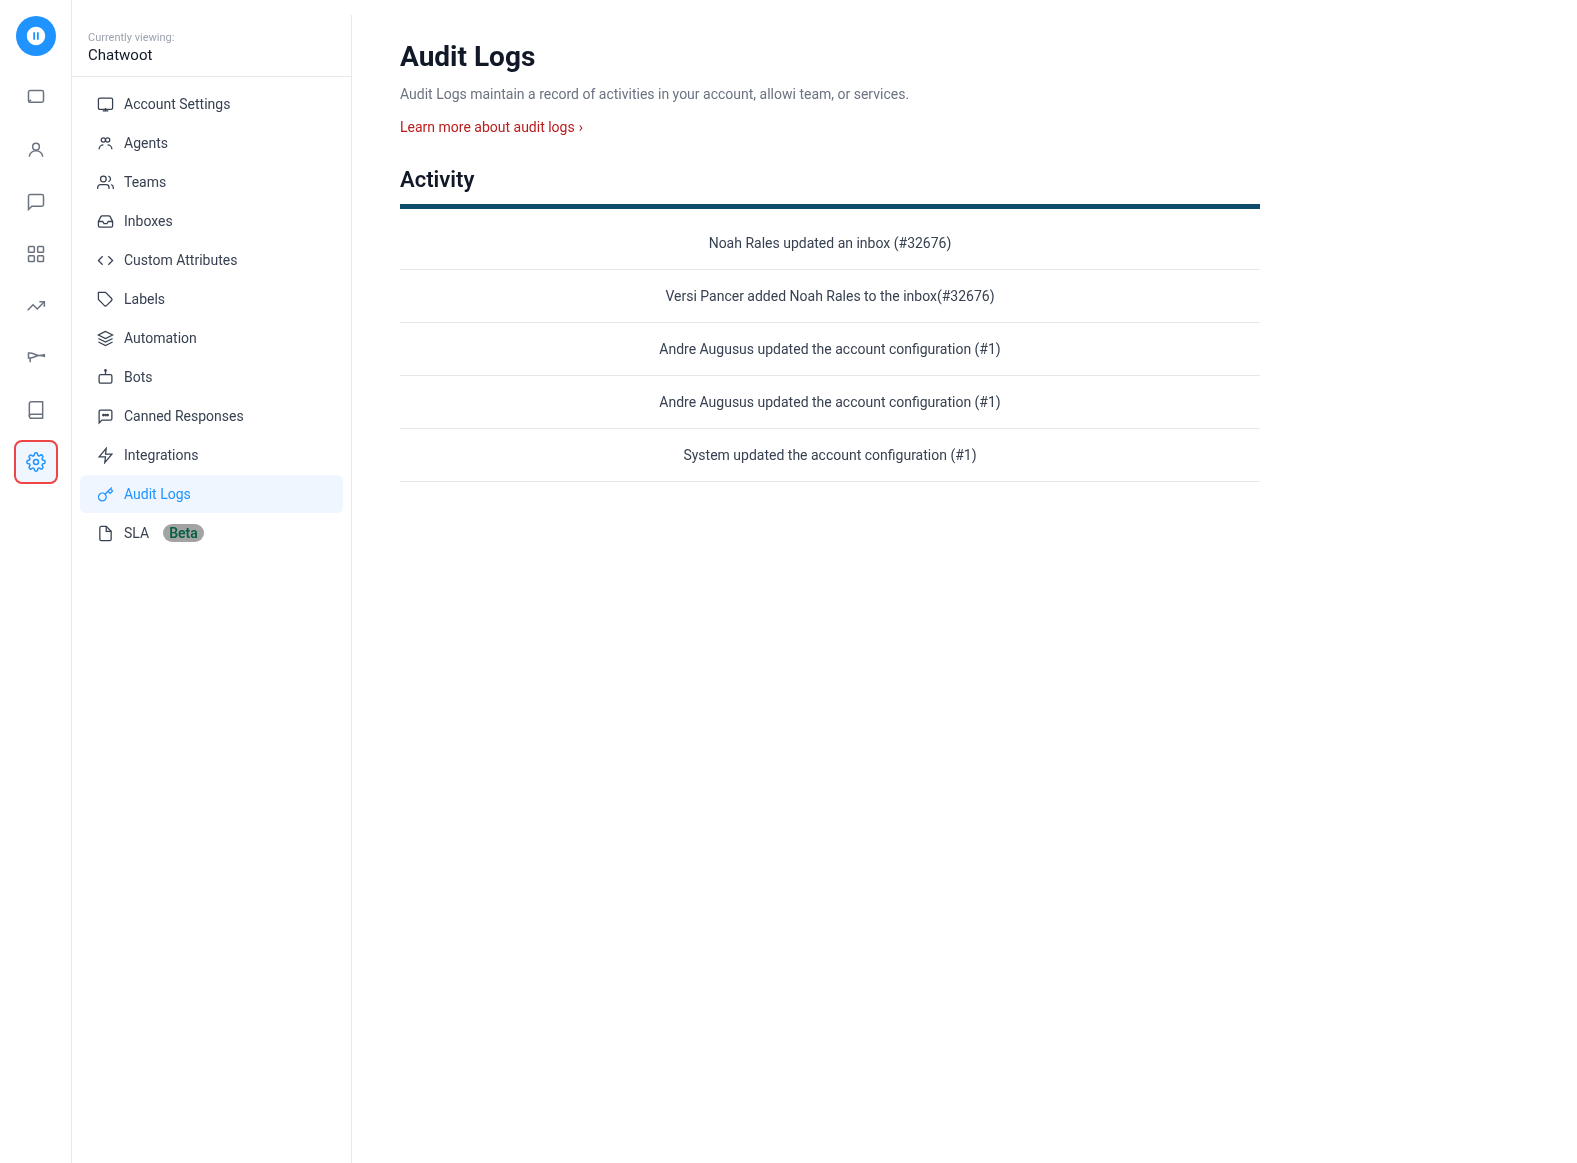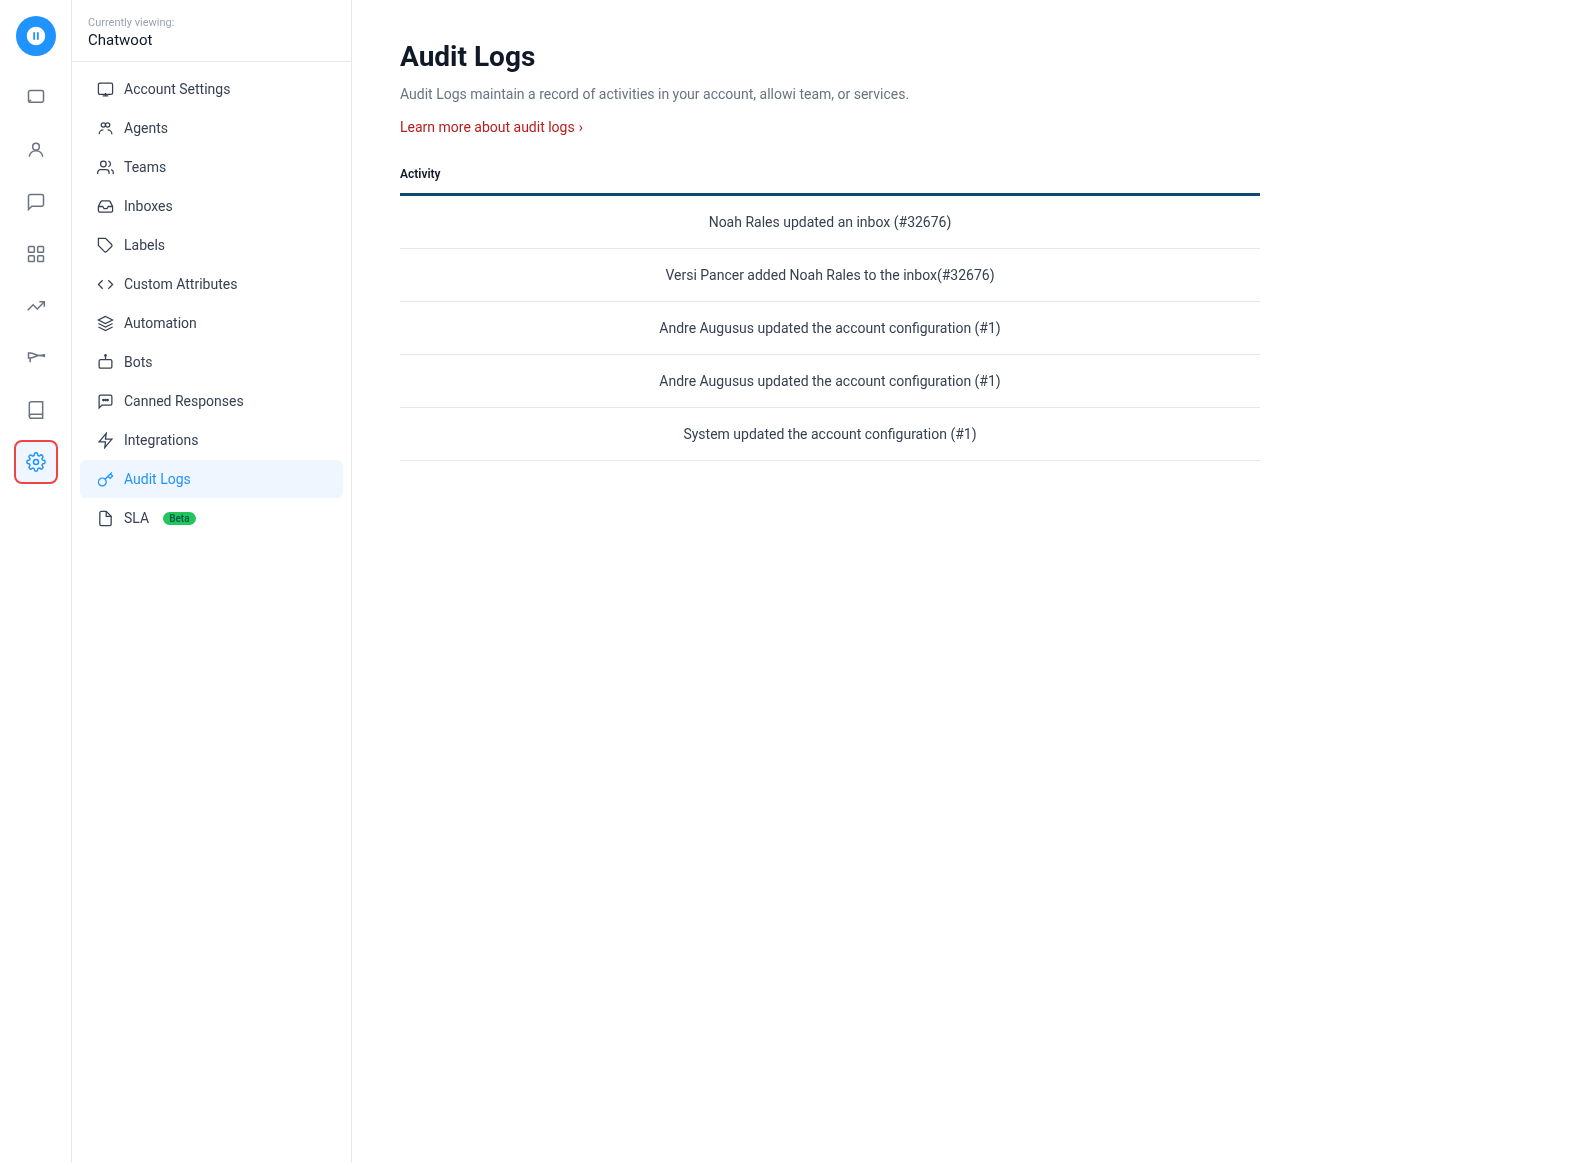--- a/index.html
+++ b/index.html
@@ -59,20 +59,21 @@
     }
     .rail-icon.active svg { color: #1f93ff; }
 
     
     .sidebar {
       width: 280px;
       background: #fff;
       border-right: 1px solid #e8e8e8;
       overflow-y: auto;
       flex-shrink: 0;
+      margin-top: 15px;
     }
 
     .currently-viewing {
       padding: 16px 16px 12px 16px;
       border-bottom: 1px solid #e8e8e8;
       margin-bottom: 8px;
     }
 
     .currently-viewing-label {
       font-size: 11px;
@@ -112,23 +113,23 @@
       justify-content: center;
       flex-shrink: 0;
       font-size: 16px;
     }
 
     .nav-item .nav-label {
       font-size: 14px;
     }
 
     .beta-badge {
-      background: #22c55e;
+      background: #a3a3a3;
       color: #065f46;
-      font-size: 10px;
+      font-size: 14px;
       padding: 1px 6px;
       border-radius: 20px;
       font-weight: 600;
       margin-left: 4px;
     }
 
     
     .main-content {
       flex: 1;
       padding: 40px 48px;
@@ -159,26 +160,26 @@
       gap: 4px;
       margin-bottom: 32px;
       cursor: pointer;
     }
 
     .activity-section {
       max-width: 860px;
     }
 
     .activity-header {
-      font-size: 12px;
+      font-size: 22px;
       font-weight: 600;
       color: #111827;
       padding-bottom: 12px;
-      border-bottom: 3px solid #0c4a6e;
-      margin-bottom: 0;
+      border-bottom: 5px solid #0c4a6e;
+      margin-bottom: 8px;
     }
 
     .activity-item {
       padding: 18px 0;
       border-bottom: 1px solid #e5e7eb;
       font-size: 14px;
       color: #374151;
       text-align: center;
     }
   </style>
@@ -295,35 +296,35 @@
         <polyline points="22 12 16 12 14 15 10 15 8 12 2 12"></polyline>
         <path d="M5.45 5.11L2 12v6a2 2 0 0 0 2 2h16a2 2 0 0 0 2-2v-6l-3.45-6.89A2 2 0 0 0 16.76 4H7.24a2 2 0 0 0-1.79 1.11z"></path>
       </svg>
     </span>
     <span class="nav-label">Inboxes</span>
   </div>
 
   <div class="nav-item">
     <span class="nav-icon">
       <svg width="17" height="17" viewBox="0 0 24 24" fill="none" stroke="currentColor" stroke-width="1.8">
+        <polyline points="16 18 22 12 16 6"></polyline>
+        <polyline points="8 6 2 12 8 18"></polyline>
+      </svg>
+    </span>
+    <span class="nav-label">Custom Attributes</span>
+  </div>
+
+  <div class="nav-item">
+    <span class="nav-icon">
+      <svg width="17" height="17" viewBox="0 0 24 24" fill="none" stroke="currentColor" stroke-width="1.8">
         <path d="M20.59 13.41l-7.17 7.17a2 2 0 0 1-2.83 0L2 12V2h10l8.59 8.59a2 2 0 0 1 0 2.82z"></path>
         <line x1="7" y1="7" x2="7.01" y2="7"></line>
       </svg>
     </span>
     <span class="nav-label">Labels</span>
-  </div>
-
-  <div class="nav-item">
-    <span class="nav-icon">
-      <svg width="17" height="17" viewBox="0 0 24 24" fill="none" stroke="currentColor" stroke-width="1.8">
-        <polyline points="16 18 22 12 16 6"></polyline>
-        <polyline points="8 6 2 12 8 18"></polyline>
-      </svg>
-    </span>
-    <span class="nav-label">Custom Attributes</span>
   </div>
 
   <div class="nav-item">
     <span class="nav-icon">
       <svg width="17" height="17" viewBox="0 0 24 24" fill="none" stroke="currentColor" stroke-width="1.8">
         <path d="M12 2L2 7l10 5 10-5-10-5z"></path>
         <path d="M2 17l10 5 10-5"></path>
         <path d="M2 12l10 5 10-5"></path>
       </svg>
     </span>

